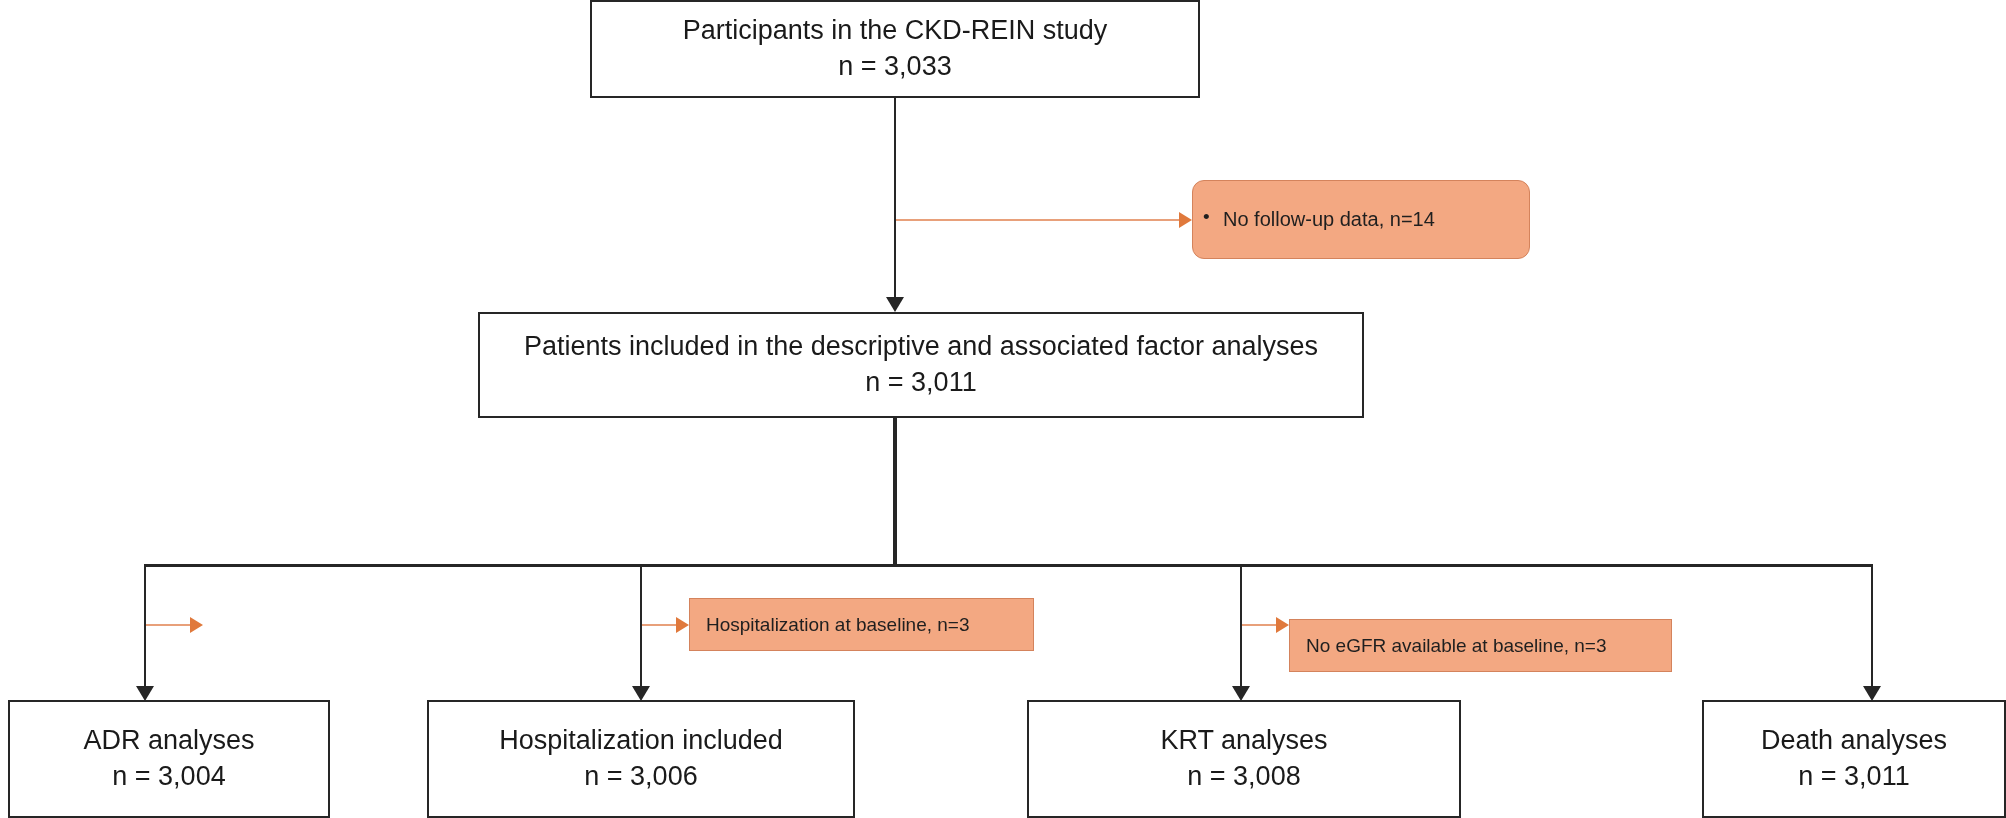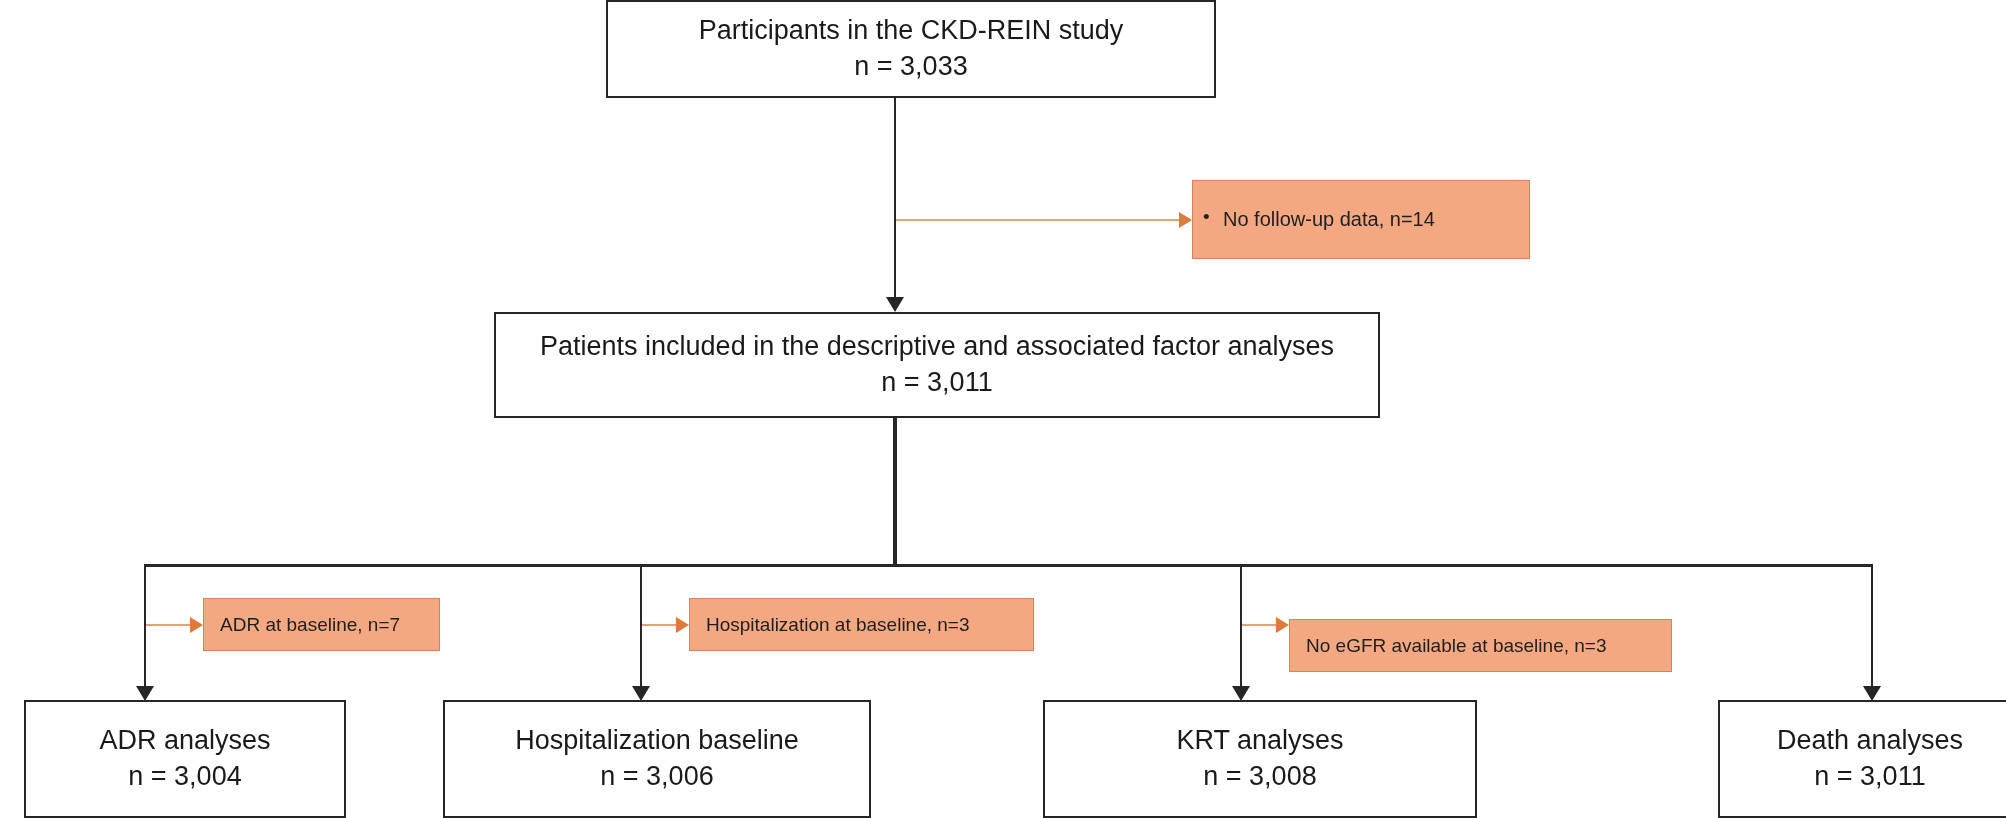--- a/index.html
+++ b/index.html
@@ -25,21 +25,20 @@
     position: absolute;
     box-sizing: border-box;
     background: #ffffff;
     border: 2px solid #262626;
     display: flex;
     flex-direction: column;
     align-items: center;
     justify-content: center;
     text-align: center;
     line-height: 1.32;
-    margin-left: 16px;
   }
   .node-line {
     display: block;
     white-space: nowrap;
   }
   .node-title { font-size: 27px; }
   .node-count { font-size: 27px; }
 
   
   .excl-box {
@@ -124,62 +123,59 @@
     <span class="node-line node-title">Participants in the CKD-REIN study</span>
     <span class="node-line node-count">n = 3,033</span>
   </div>
 
   <div class="v-line" style="left:894px; top:98px; height:199px;"></div>
   <div class="arrow-down" style="left:886px; top:297px;"></div>
 
   <div class="o-line" style="left:896px; top:219px; width:284px;"></div>
   <div class="arrow-right" style="left:1179px; top:212px;"></div>
 
-  <div class="excl-box" style="left:1192px; top:180px; width:338px; height:79px;">
+  <div class="excl-box" style="left:1192px; top:180px; width:338px; height:79px;border-radius:12px;">
     <ul class="excl-list">
       <li>No follow-up  data, n=14</li>
     </ul>
   </div>
 
   <div class="node-box" style="left:478px; top:312px; width:886px; height:106px;">
     <span class="node-line node-title">Patients included in the descriptive and associated factor analyses</span>
     <span class="node-line node-count">n = 3,011</span>
   </div>
 
   <div class="v-line thick" style="left:893px; top:418px; height:149px;"></div>
 
   <div class="h-line thick" style="left:144px; top:564px; width:1729px;"></div>
 
   <div class="v-line" style="left:144px; top:564px; height:122px;"></div>
   <div class="arrow-down" style="left:136px; top:686px;"></div>
 
   <div class="o-line" style="left:146px; top:624px; width:46px;"></div>
   <div class="arrow-right" style="left:190px; top:617px;"></div>
 
-  <div class="excl-box" style="left:203px; top:598px; width:237px; height:53px;">
-    <span class="excl-single">ADR at baseline, n=7</span>
-  </div>
 
   <div class="node-box" style="left:8px; top:700px; width:322px; height:118px;">
     <span class="node-line node-title">ADR analyses</span>
     <span class="node-line node-count">n = 3,004</span>
   </div>
 
   <div class="v-line" style="left:640px; top:564px; height:122px;"></div>
   <div class="arrow-down" style="left:632px; top:686px;"></div>
 
   <div class="o-line" style="left:642px; top:624px; width:36px;"></div>
   <div class="arrow-right" style="left:676px; top:617px;"></div>
 
   <div class="excl-box" style="left:689px; top:598px; width:345px; height:53px;">
     <span class="excl-single">Hospitalization at baseline, n=3</span>
   </div>
 
   <div class="node-box" style="left:427px; top:700px; width:428px; height:118px;">
-    <span class="node-line node-title">Hospitalization baseline</span>
+    <span class="node-line node-title">Hospitalization included</span>
     <span class="node-line node-count">n = 3,006</span>
   </div>
 
   <div class="v-line" style="left:1240px; top:564px; height:122px;"></div>
   <div class="arrow-down" style="left:1232px; top:686px;"></div>
 
   <div class="o-line" style="left:1242px; top:624px; width:36px;"></div>
   <div class="arrow-right" style="left:1276px; top:617px;"></div>
 
   <div class="excl-box" style="left:1289px; top:598px; width:383px; height:53px;margin-top:21px;">

